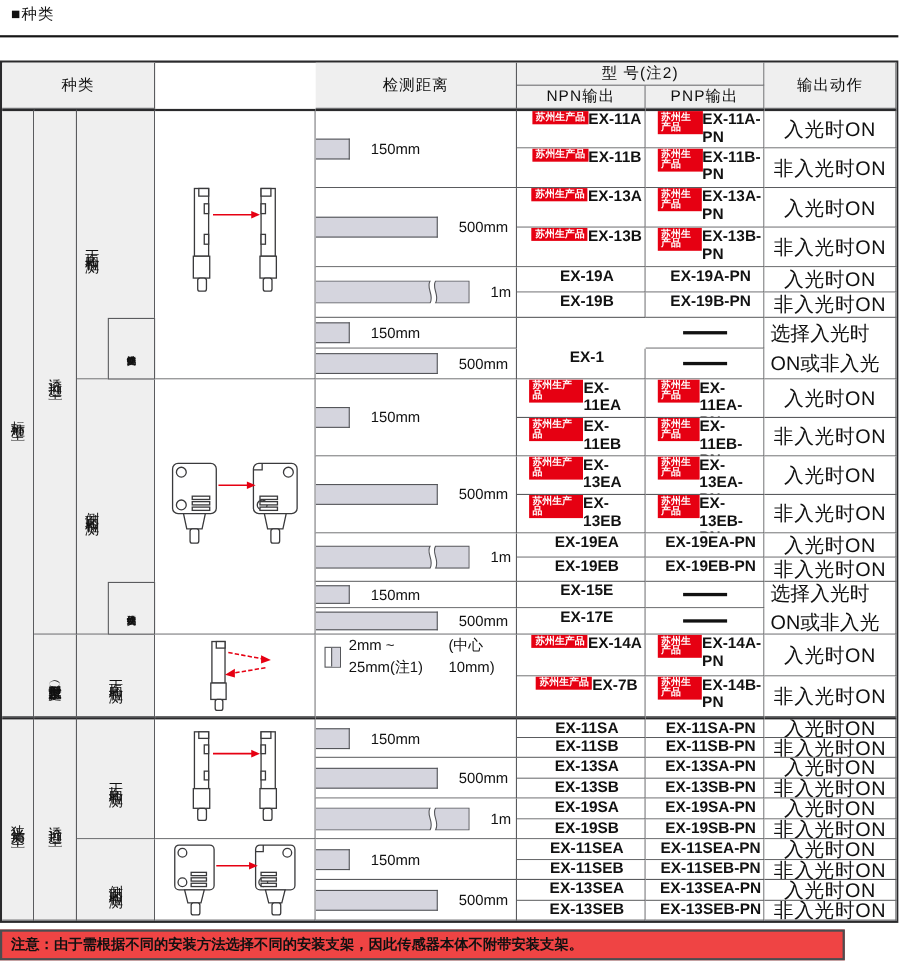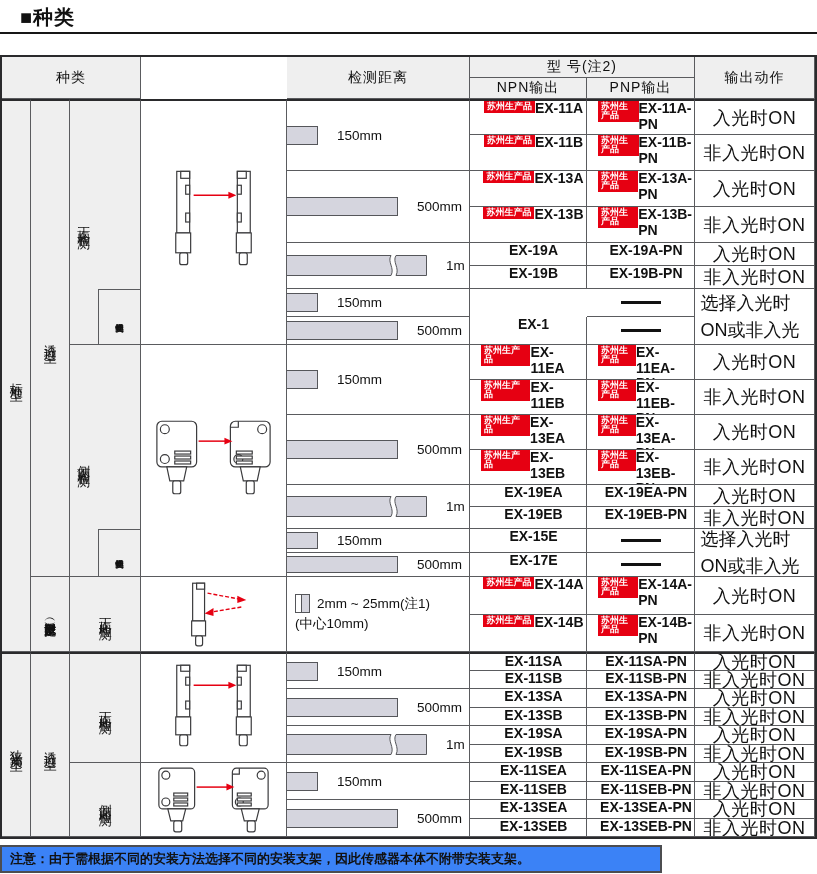--- a/index.html
+++ b/index.html
@@ -1,19 +1,19 @@
 <!DOCTYPE html>
 <html><head>
 <meta charset="utf-8">
 <style>
   * { box-sizing: border-box; margin: 0; padding: 0; }
   html,body { background:#fff; }
   body { width:817px; height:874px; font-family:"Liberation Sans","DejaVu Sans",sans-serif; color:#111; }
   .page { position:relative; width:817px; height:874px; overflow:hidden; background:#fff; }
-  .title { position:absolute; top:4px; left:20px; font-size:20px; font-weight:bold; letter-spacing:1px; }
+  .title { position:absolute; top:4px; left:10px; font-size:14px; font-weight:normal; letter-spacing:1px; }
   .rule { position:absolute; top:32px; left:0; width:817px; height:2px; background:#161616; }
   .tbl { position:absolute; top:55px; left:0; width:817px; height:784px; display:grid;
          grid-template-columns:29px 39px 28px 43px 146px 183px 117px 108px 120px;
          grid-template-rows:21px 21px 36px 36px 36px 36px 23px 23px 28px 28px 35px 35px 35px 35px 22px 22px 24px 24px 38px 37px 19px 18px 19px 18px 19px 18px 19px 18px 19px 18px;
          border:2px solid #2a2a2c; background:#fff; }
   .c { border-right:1px solid #5a5b5e; border-bottom:1px solid #5a5b5e; display:flex; align-items:center; justify-content:center; font-size:13px; overflow:hidden; position:relative; background:#fff; }
   .gy { background:#efefef; }
   .bt2 { border-top:2px solid #2a2a2c; }
   .hd { font-size:14px; letter-spacing:1px; }
   .vtx { writing-mode:vertical-rl; text-orientation:mixed; letter-spacing:3px; line-height:1.2; }
@@ -22,25 +22,25 @@
   .nest span { margin:0 1px; letter-spacing:0; }
   .model { flex-direction:row; align-items:flex-start; justify-content:center; padding-left:11px; font-weight:bold; font-size:14px; line-height:1.12; }
   .badge { background:#e60012; color:#fff; font-size:9px; font-weight:bold; padding:1px 3px 2px 3px; margin-bottom:1px; display:inline-block; line-height:1; letter-spacing:0; }
   .dist { justify-content:flex-start; }
   .bar { height:19px; background:#d5d5de; border:1px solid #55565a; border-left:none; flex:none; }
   .w150 { width:31px; } .w500 { width:111px; }
   .dlabel { margin-left:19px; font-size:13.5px; }
   .dash { width:40px; height:3px; background:#111; }
   .out { font-size:18px; letter-spacing:0.5px; }
   .sw span { display:block; width:108px; text-align:left; line-height:1.45; letter-spacing:0; }
-  .refcell { flex-direction:column; align-items:flex-start; justify-content:center; padding-left:8px; font-size:13.5px; line-height:1.5; }
+  .refcell { align-items:flex-start; justify-content:center; padding-left:8px; font-size:13.5px; line-height:1.5; }
   .refline { display:flex; align-items:center; }
   .ricon { width:15px; height:19px; border:1px solid #55565a; background:#fff; margin-right:7px; position:relative; flex:none; }
   .ricon::after { content:""; position:absolute; right:0; top:0; width:7px; height:100%; background:#d5d5de; border-left:1px solid #55565a; }
-  .note { position:absolute; top:845px; left:0; width:662px; height:28px; background:#3b82f6; border:2px solid #4c4d50; display:flex; align-items:center; padding-left:8px; font-size:13px; font-weight:bold; }
+  .note { position:absolute; top:845px; left:0; width:768px; height:28px; background:#ef4444; border:2px solid #4c4d50; display:flex; align-items:center; padding-left:8px; font-size:13px; font-weight:bold; }
   svg { display:block; }
 </style>
 </head>
 <body>
 
 <div class="page">
   <div class="title">■种类</div>
   <div class="rule"></div>
 
   <div class="tbl">
@@ -313,21 +313,21 @@
       </div>
     <div class="c model" style="grid-area:18/7/19/8">
         <span>EX-17E</span>
       </div>
     <div class="c model" style="grid-area:19/7/20/8">
         <span class="badge">苏州生产品</span>
         <span>EX-14A</span>
       </div>
     <div class="c model" style="grid-area:20/7/21/8">
         <span class="badge">苏州生产品</span>
-        <span>EX-14B</span>
+        <span>EX-7B</span>
       </div>
     <div class="c model bt2" style="grid-area:21/7/22/8">
         <span>EX-11SA</span>
       </div>
     <div class="c model" style="grid-area:22/7/23/8">
         <span>EX-11SB</span>
       </div>
     <div class="c model" style="grid-area:23/7/24/8">
         <span>EX-13SA</span>
       </div>

